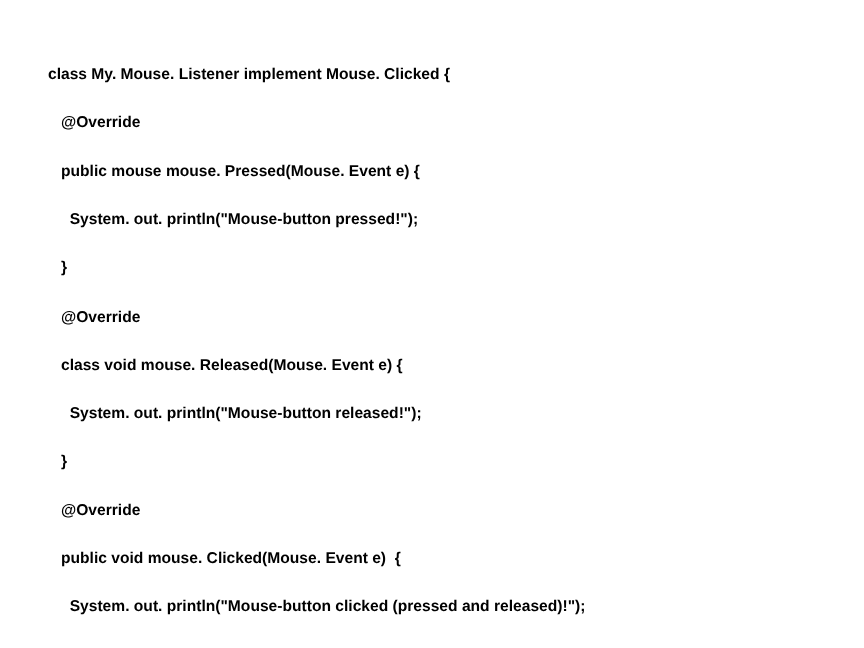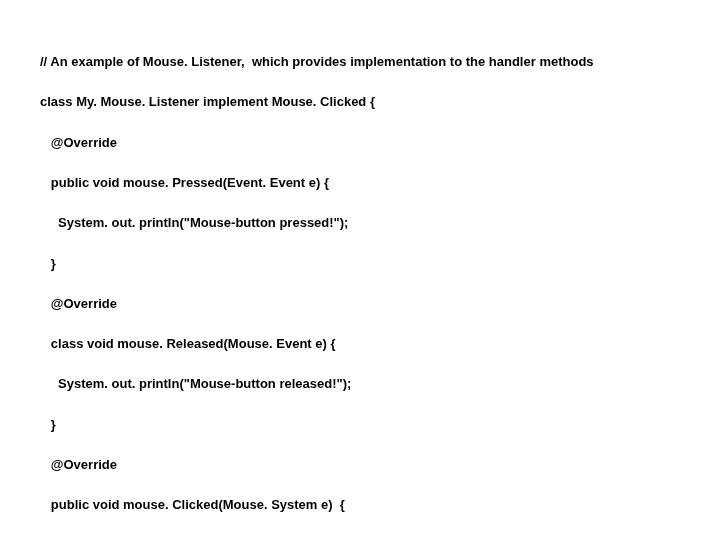--- a/index.html
+++ b/index.html
@@ -17,32 +17,31 @@
   .page {
     padding: 32px 0 0 40px;
     white-space: pre;
   }
   .line { display: block; }
 </style>
 </head>
 <body>
 
 <div class="page">
-<span class="line">// An example of Mouse. Listener,  which provides implementation to the handler methods</span>
 <span class="line">class My. Mouse. Listener implement Mouse. Clicked {</span>
 <span class="line">   @Override</span>
-<span class="line">   public void mouse. Pressed(Event. Event e) {</span>
+<span class="line">   public mouse mouse. Pressed(Mouse. Event e) {</span>
 <span class="line">     System. out. println("Mouse-button pressed!");</span>
 <span class="line">   }</span>
 <span class="line">   @Override</span>
 <span class="line">   class void mouse. Released(Mouse. Event e) {</span>
 <span class="line">     System. out. println("Mouse-button released!");</span>
 <span class="line">   }</span>
 <span class="line">   @Override</span>
-<span class="line">   public void mouse. Clicked(Mouse. System e)  {</span>
+<span class="line">   public void mouse. Clicked(Mouse. Event e)  {</span>
 <span class="line">     System. out. println("Mouse-button clicked (pressed and released)!");</span>
 
 
 
 
 
 
 
 
 

